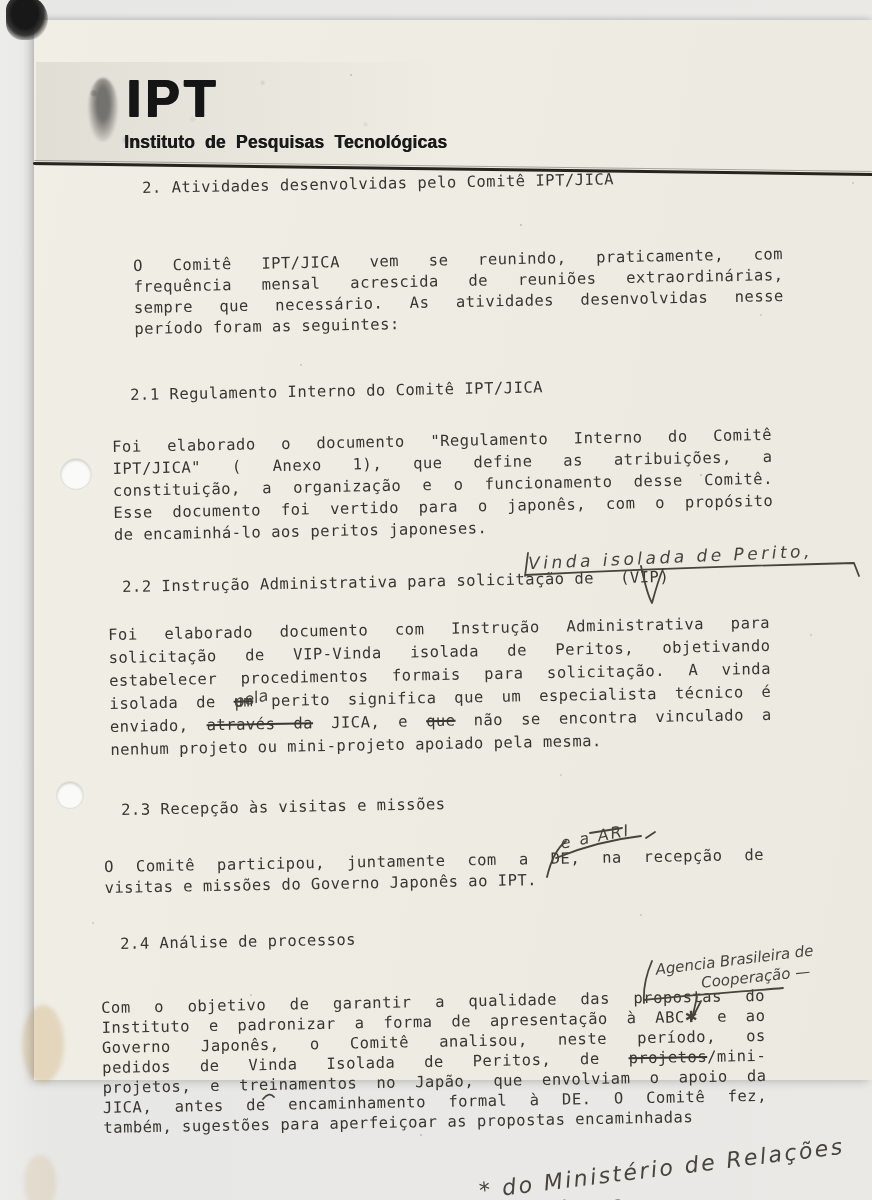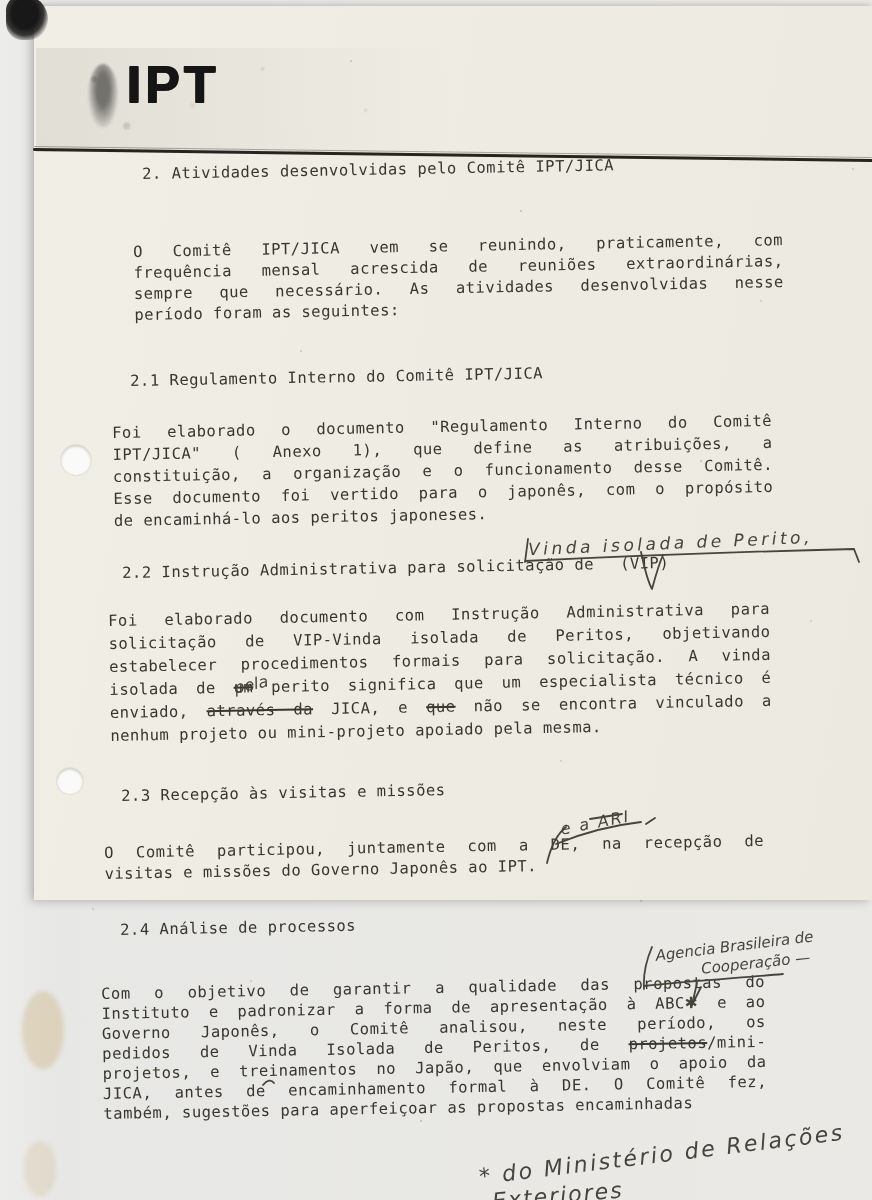--- a/index.html
+++ b/index.html
@@ -2,21 +2,21 @@
 <html><head>
 <meta charset="utf-8">
 <style>
   html,body{margin:0;padding:0;}
   .stage{
     position:relative;width:872px;height:1200px;overflow:hidden;
     background:linear-gradient(90deg,#ececea 0%,#e7e7e5 6%,#eae9e6 100%);
     font-family:"DejaVu Sans Mono","Liberation Mono",monospace;
   }
   .paper{
-    position:absolute;left:34px;top:6px;width:838px;height:894px;
+    position:absolute;left:34px;top:20px;width:838px;height:1060px;
     background:linear-gradient(100deg,#f1eee5 0%,#eeebe2 55%,#ecE9e0 100%);
     box-shadow:-4px 2px 9px rgba(0,0,0,.18), 0 -2px 5px rgba(0,0,0,.10);
   }
   
   .header-noise{
     position:absolute;left:2px;top:42px;width:412px;height:104px;
     background:
       radial-gradient(circle at 14% 30%, rgba(50,50,50,.20) 0 2px, transparent 4px),
       radial-gradient(circle at 22% 75%, rgba(50,50,50,.16) 0 2px, transparent 5px),
       radial-gradient(circle at 55% 20%, rgba(60,60,60,.10) 0 1px, transparent 3px),
@@ -87,20 +87,21 @@
 </style>
 </head>
 <body>
 
 <div class="stage">
   <div class="paper">
 
     <div class="header-noise"></div>
     <div class="smudge"></div>
     <div class="logo">IPT</div>
+    <div class="orgname">Instituto de Pesquisas Tecnológicas</div>
     <div class="rule"></div>
 
     <div class="typed lh21" style="left:108px;top:158px;width:560px;">
         <div class="line"><span>2. Atividades desenvolvidas pelo Comitê IPT/JICA</span></div>
       </div>
     <div class="typed lh21" style="left:99px;top:236px;width:650px;">
         <div class="line just"><span>O Comitê IPT/JICA vem se reunindo, praticamente, com</span></div>
         <div class="line just"><span>frequência mensal acrescida de reuniões extraordinárias,</span></div>
         <div class="line just"><span>sempre que necessário. As atividades desenvolvidas nesse</span></div>
         <div class="line"><span>período foram as seguintes:</span></div>

